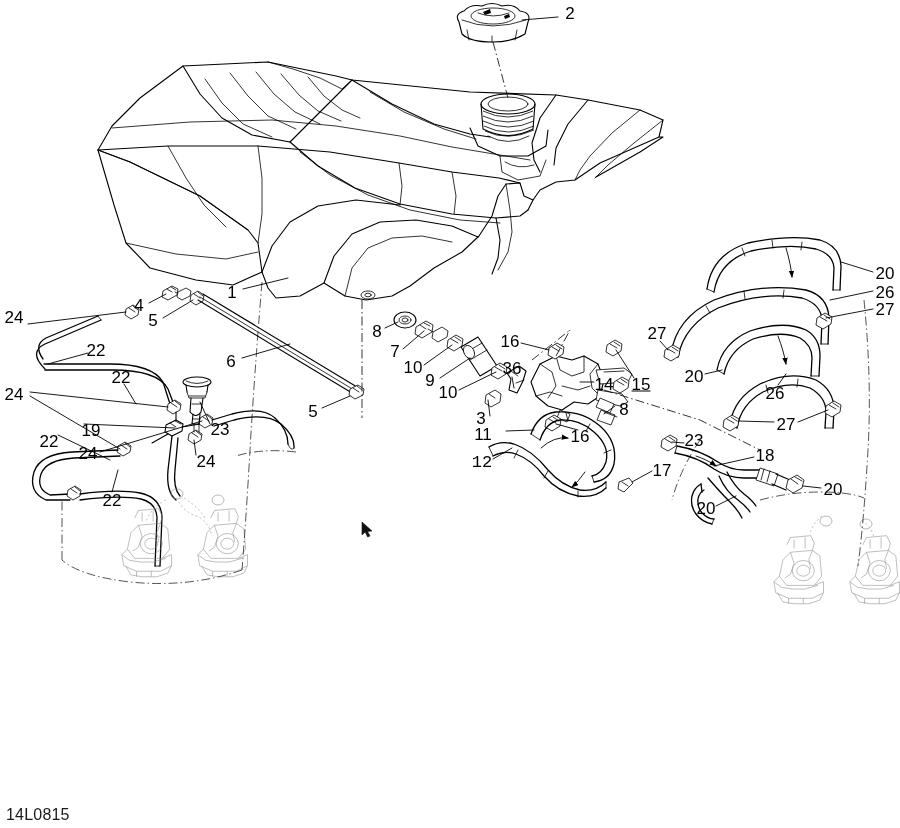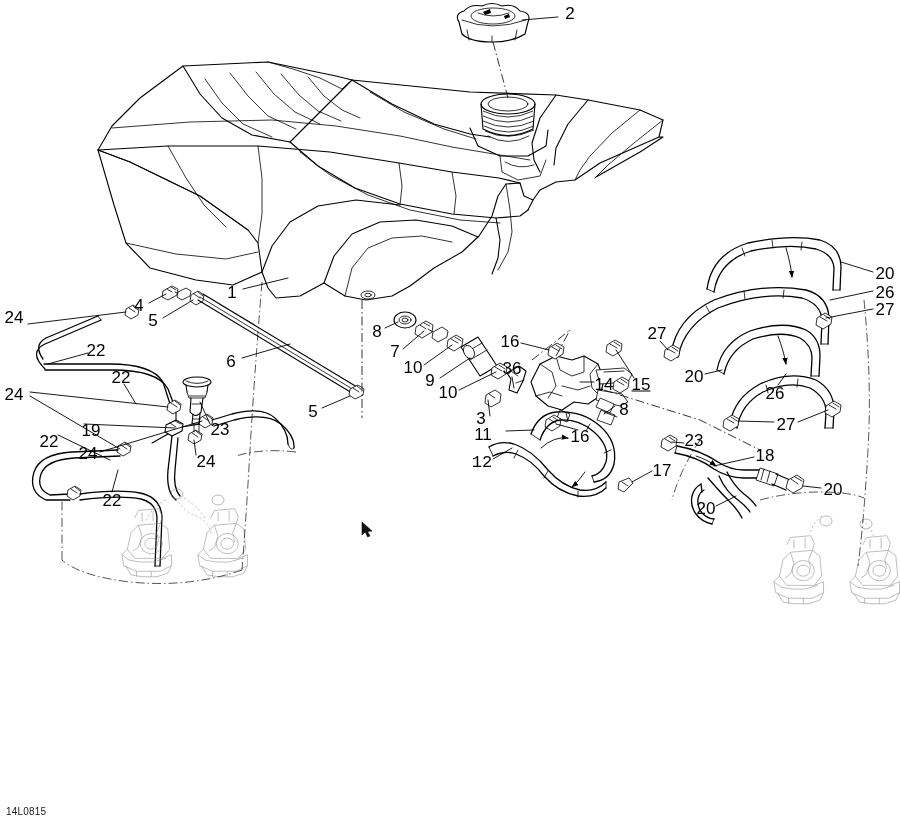--- a/index.html
+++ b/index.html
@@ -35,21 +35,21 @@
     line-height: 1;
     white-space: nowrap;
     transform: translate(-50%, -50%);
     user-select: none;
   }
   #footer-code {
     position: absolute;
     left: 6px;
     top: 806px;
     font-family: "Liberation Sans", sans-serif;
-    font-size: 10px;
+    font-size: 16px;
     color: #1a1a1a;
     letter-spacing: 0.2px;
   }
 </style>
 </head>
 <body>
 
 <div id="diagram-root">
 
   <svg id="diagram-svg" width="900" height="828" viewBox="0 0 900 828" xmlns="http://www.w3.org/2000/svg">

